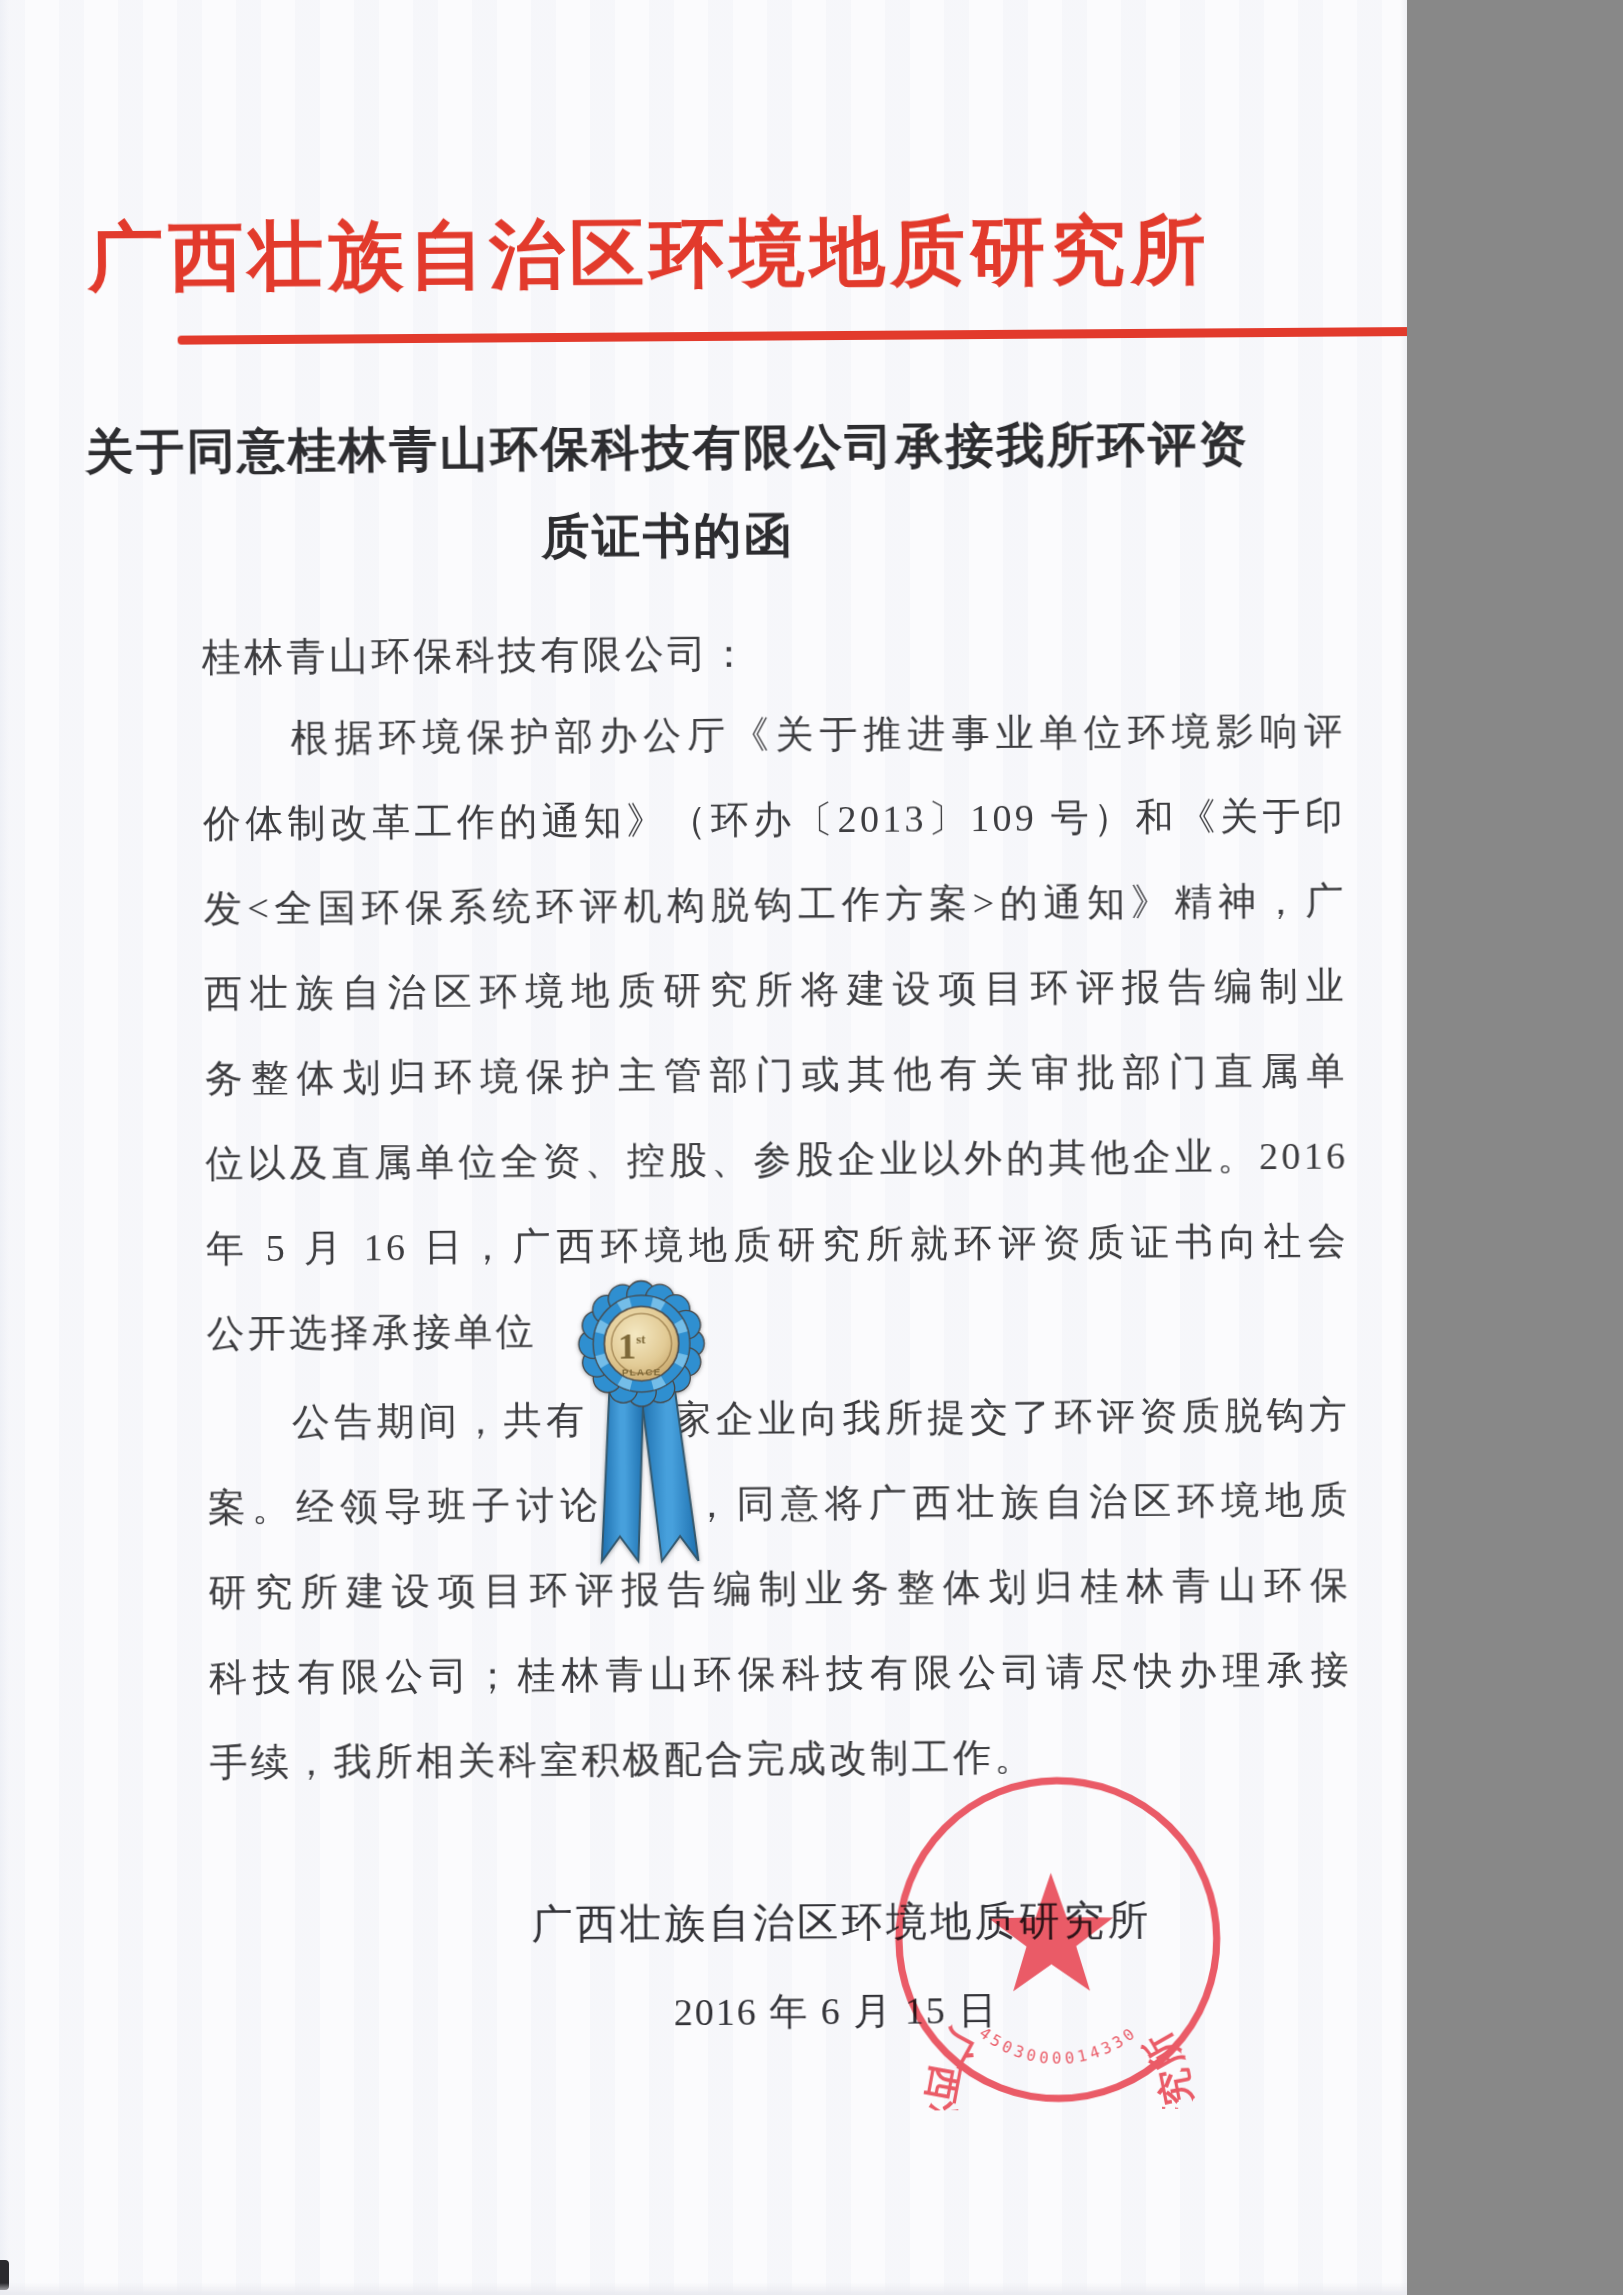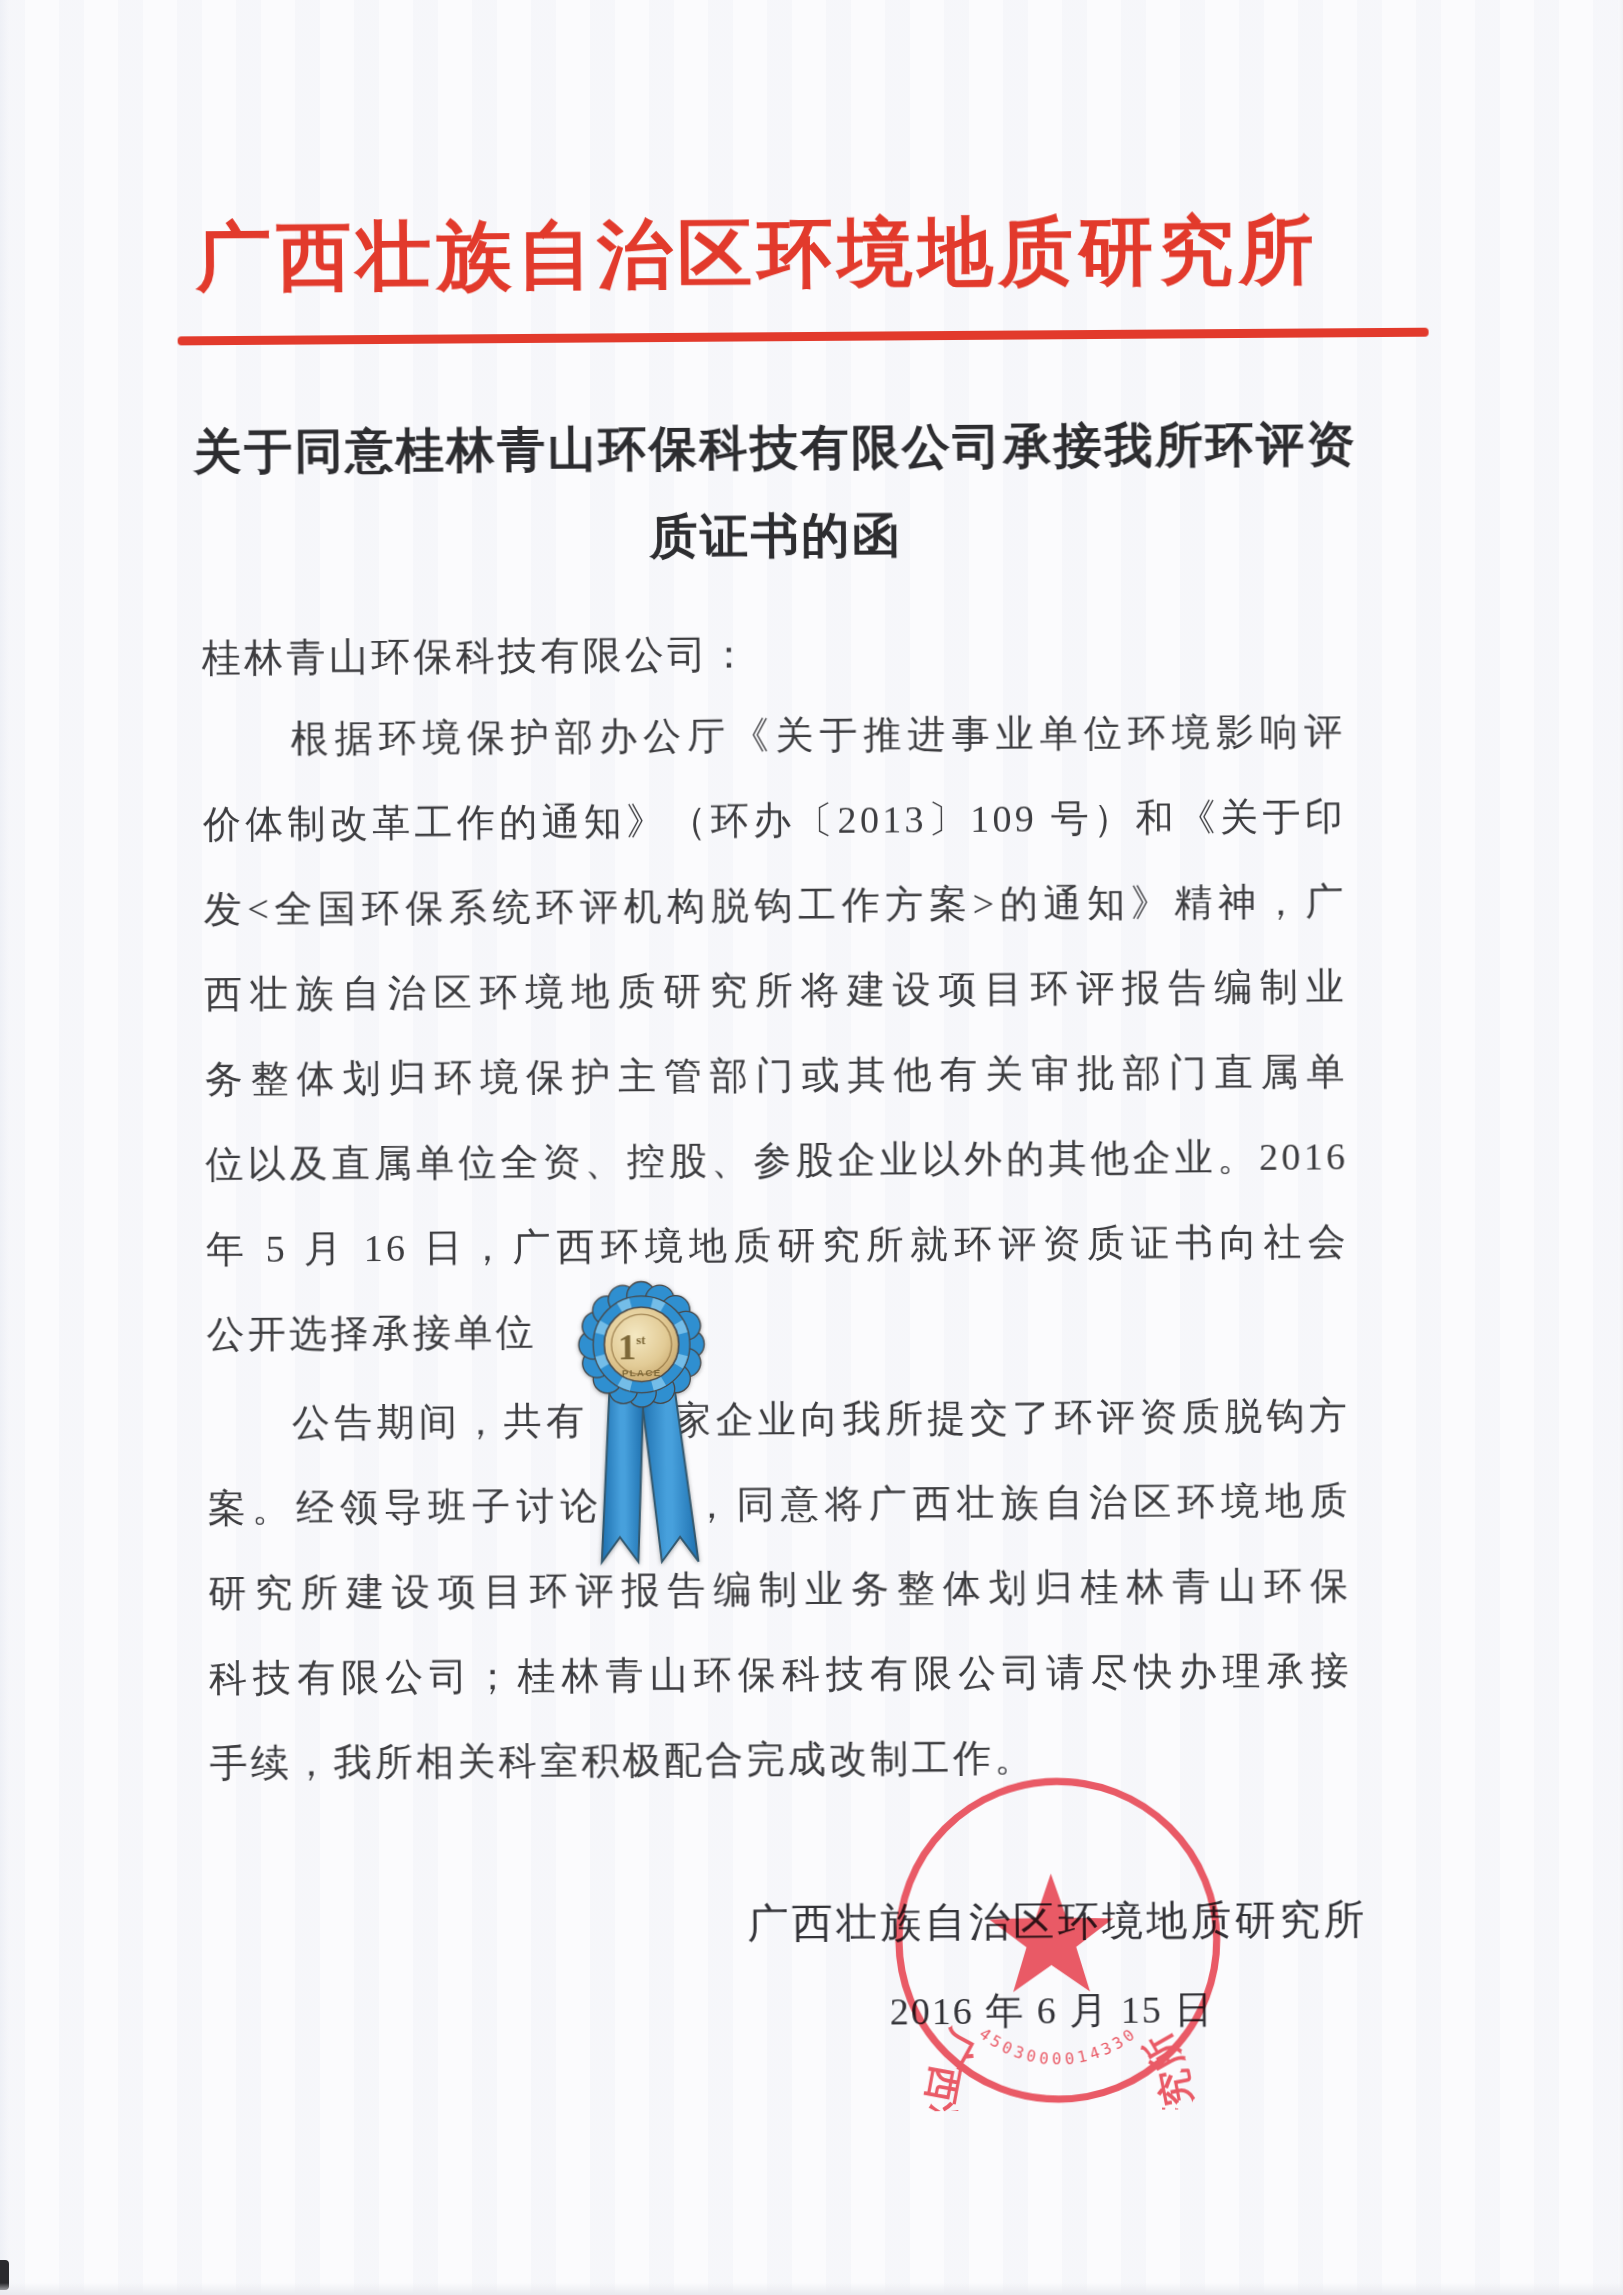--- a/index.html
+++ b/index.html
@@ -1,17 +1,17 @@
 <!DOCTYPE html>
 <html style="font-size:10.5px"><head>
 <meta charset="utf-8">
 <style>
   html,body{margin:0;padding:0;background:#888;}
   .page{
-    position:relative;width:1623px;height:2295px;overflow:hidden;
+    position:relative;width:1407px;height:2295px;overflow:hidden;
     background:
       linear-gradient(90deg, #eef0f6 0px, rgba(255,255,255,0) 9.2px),
       linear-gradient(270deg, #f0f1f5 0px, rgba(255,255,255,0) 6.5px),
       repeating-linear-gradient(90deg, rgba(228,231,240,.22) 0 25px, rgba(255,255,255,0) 25px 59px),
       #fbfbfd;
     font-family:"Liberation Serif","DejaVu Serif",serif;
   }
   .content{position:absolute;inset:0;transform:rotate(-0.4deg);transform-origin:50% 42%;filter:blur(0.4px);}
   .org-head{
     position:absolute;top:204px;left:0;right:98px;height:98px;

